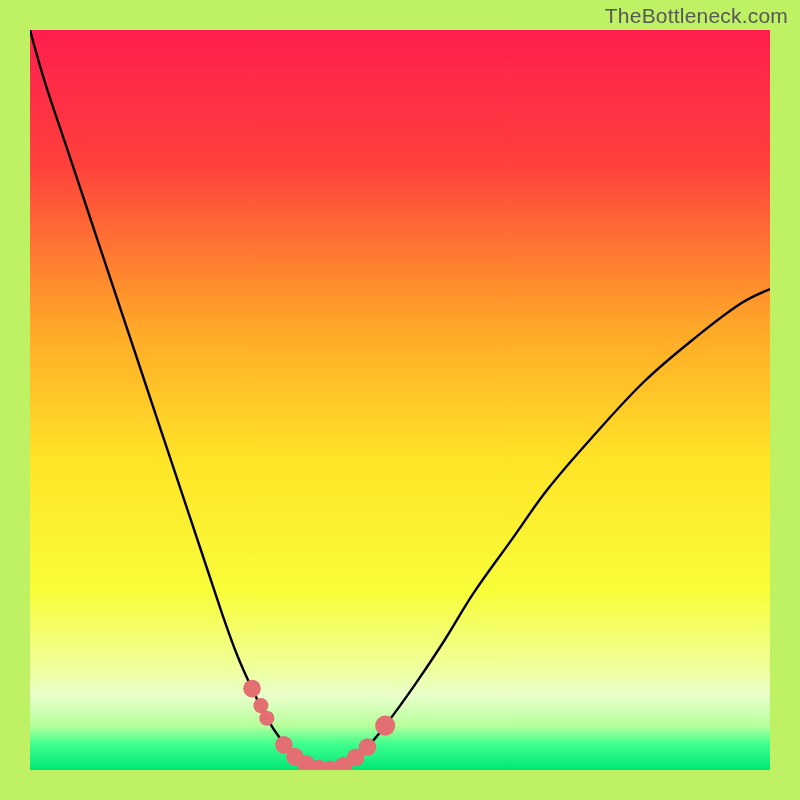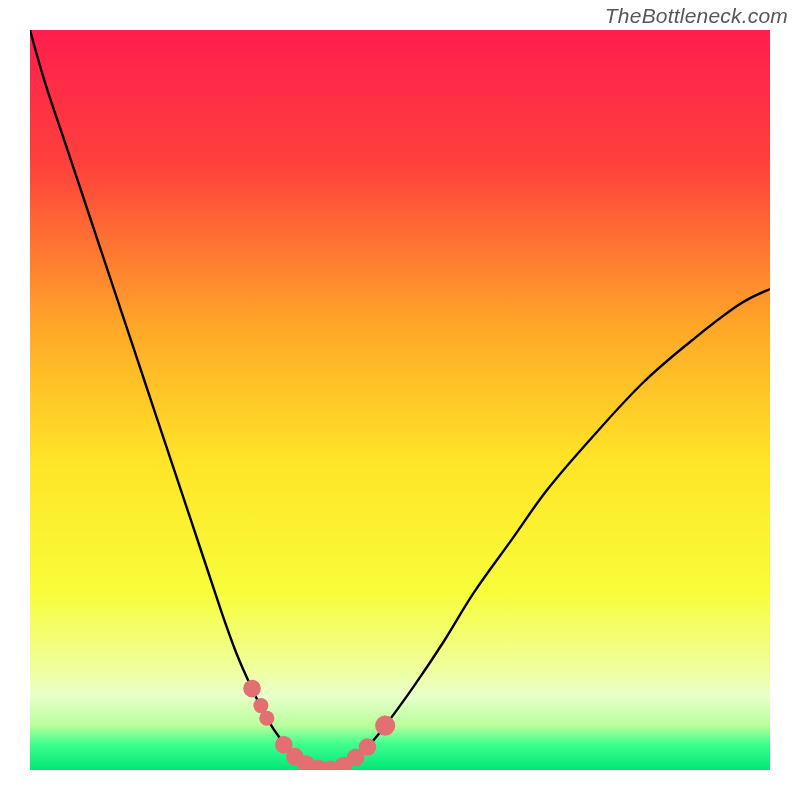--- a/index.html
+++ b/index.html
@@ -6,23 +6,22 @@
     margin: 0;
     padding: 0;
     width: 800px;
     height: 800px;
     overflow: hidden;
     background: #000;
   }
   .outer {
     width: 800px;
     height: 800px;
-    background: #ffffff;
+    background: #bef264;
     position: relative;
-    font-style: italic;
   }
   .attribution {
     position: absolute;
     top: 4px;
     right: 12px;
     font-family: Arial, Helvetica, sans-serif;
     font-size: 21px;
     color: #575757;
     letter-spacing: 0.2px;
   }

